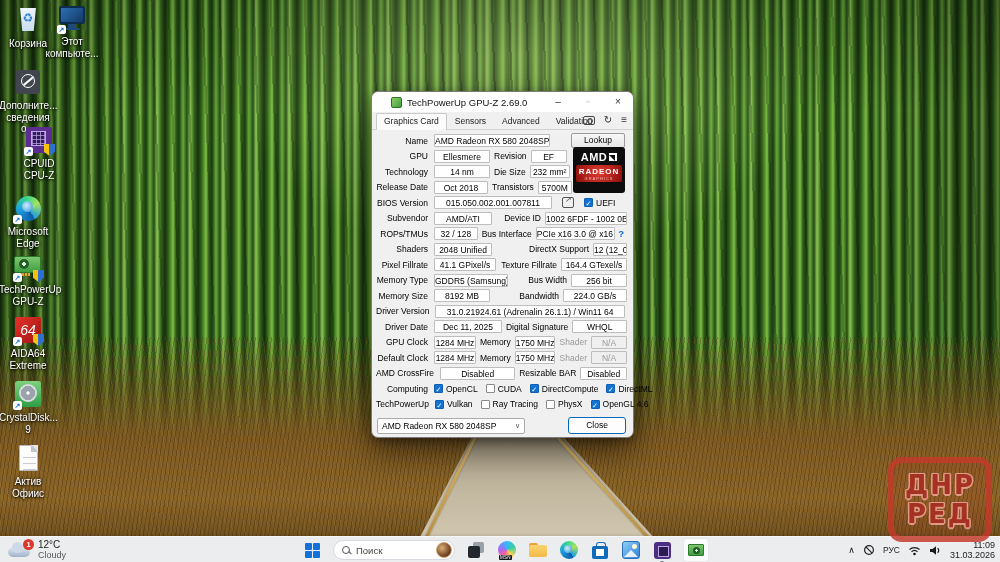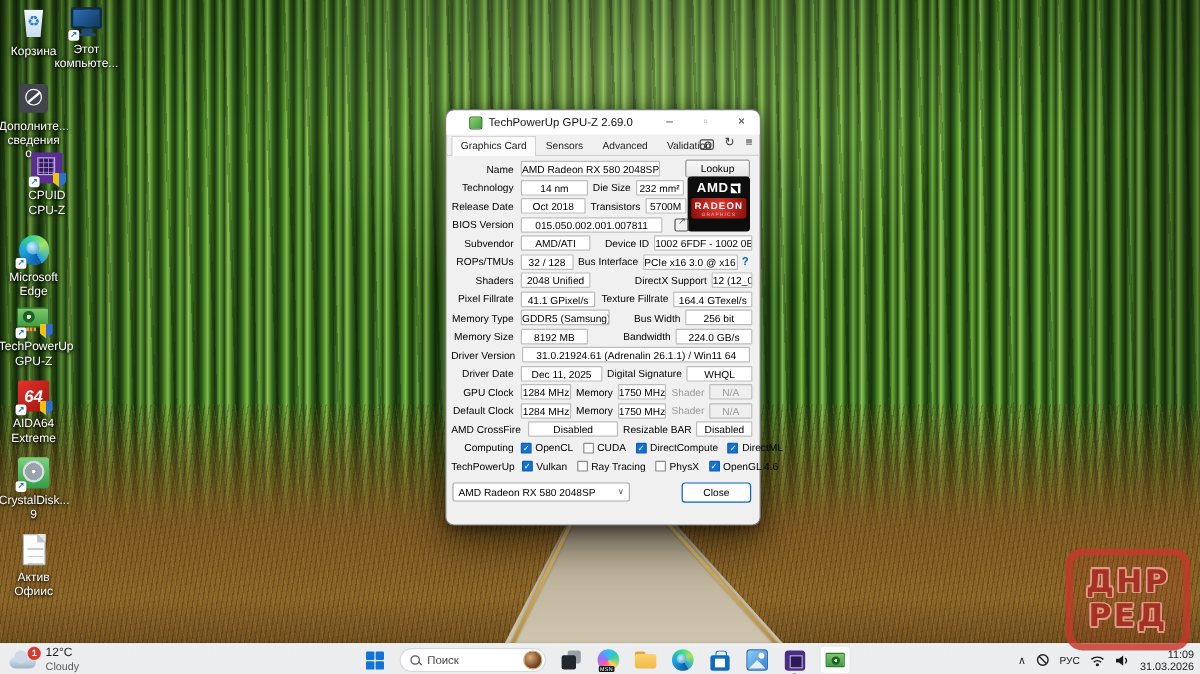--- a/index.html
+++ b/index.html
@@ -51,21 +51,21 @@
   .cpz-die { position:absolute; left:8px; top:5px; width:15px; height:15px; background:#31195c; border:1px solid #bfa8e8;
     background-image:linear-gradient(90deg, rgba(191,168,232,0.7) 1px, transparent 1px), linear-gradient(0deg, rgba(191,168,232,0.7) 1px, transparent 1px); background-size:4px 4px; }
   .shield { position:absolute; right:0; bottom:0; width:11px; height:12px; clip-path:polygon(0 0,100% 0,100% 65%,50% 100%,0 65%);
     background:linear-gradient(90deg,#f4c20d 50%, #2f6fce 50%); box-shadow:0 0 1px rgba(0,0,0,0.6); }
   .edge-c { position:absolute; left:4px; top:2px; width:25px; height:25px; border-radius:50%;
     background:conic-gradient(from 150deg, #0c59a4, #1b9de2 30%, #35d890 55%, #a7e35c 75%, #1b9de2 100%); }
   .edge-c::after { content:""; position:absolute; left:6px; top:5px; width:11px; height:11px; border-radius:50%; background:radial-gradient(circle at 40% 40%, #cdeffc, #2a8fd0); }
   .gpz-card { position:absolute; left:2px; top:4px; width:27px; height:17px; border-radius:2px; background:linear-gradient(180deg,#7fc66f,#3f9e3f); border:1px solid #2c7a2c; }
   .gpz-fan { position:absolute; left:7px; top:7px; width:10px; height:10px; border-radius:50%; background:radial-gradient(circle,#dff1d8 25%,#1f5f28 26%); }
   .gpz-pin { position:absolute; left:4px; top:21px; width:14px; height:3px; background:repeating-linear-gradient(90deg,#d9a43a 0 2px,#8a6215 2px 3px); }
-  .aida-bg { position:absolute; left:3px; top:1px; width:26px; height:26px; border-radius:2px; background:linear-gradient(135deg,#e5332a,#9f1412); color:#fff; font-weight:bold; font-style:italic; font-size:14px; line-height:26px; text-align:center; }
+  .aida-bg { position:absolute; left:3px; top:1px; width:26px; height:26px; border-radius:2px; background:linear-gradient(135deg,#e5332a,#9f1412); color:#fff; font-weight:normal; font-style:italic; font-size:14px; line-height:26px; text-align:center; }
   .cdi-bg { position:absolute; left:3px; top:1px; width:26px; height:26px; border-radius:3px; background:linear-gradient(180deg,#7fd07f,#2f9e46); }
   .cdi-disk { position:absolute; left:7px; top:4px; width:18px; height:18px; border-radius:50%; background:radial-gradient(circle, #fdfdfd 12%, #9aa2ab 13% 55%, #d9dde2 56% 75%, #aab1b9 76%); }
   .doc { position:absolute; left:7px; top:1px; width:19px; height:26px; background:#fdfdfd; border:1px solid #b5b9bd; border-radius:1px;
     background-image:repeating-linear-gradient(180deg, transparent 0 5px, #c9ced4 5px 6px); background-size:13px 100%; background-position:3px 6px; background-repeat:no-repeat; }
   .doc::after { content:""; position:absolute; right:-1px; top:-1px; width:7px; height:7px; background:linear-gradient(225deg, #e3e7ea 50%, #c0c6cb 50%); }
 
   
   .win { position:absolute; left:371px; top:91px; width:263px; height:347px; background:#f0f0f0; border:1px solid #7a7a7a; border-radius:7px; box-shadow:0 12px 34px rgba(0,0,0,0.55), 0 3px 10px rgba(0,0,0,0.35); z-index:10; font-size:8.5px; color:#000; }
   .tbar { height:20px; display:flex; align-items:center; padding-left:19px; background:#fff; border-radius:7px 7px 0 0; }
   .tbar .appico { width:11px; height:11px; border-radius:2px; background:linear-gradient(135deg,#8fd16a,#3f9e3f); border:1px solid #2c6e22; margin-right:5px; }
@@ -302,20 +302,26 @@
             <div class="gfxtxt">GRAPHICS</div>
           </div>
       </div>
 
       <div class="row">
           <span class="lab">Name</span>
         <span class="fld" style="width:116px">AMD Radeon RX 580 2048SP</span>
         <span class="btn mla" style="width:54px; margin-right:2px">Lookup</span>
         </div>
 
+      <div class="row">
+          <span class="lab">GPU</span>
+        <span class="fld" style="width:56px">Ellesmere</span>
+        <span class="lab2">Revision</span>
+        <span class="fld" style="width:36px">EF</span>
+        </div>
 
       <div class="row">
           <span class="lab">Technology</span>
         <span class="fld" style="width:56px">14 nm</span>
         <span class="lab2">Die Size</span>
         <span class="fld" style="width:40px">232 mm²</span>
         </div>
 
       <div class="row">
           <span class="lab">Release Date</span>

